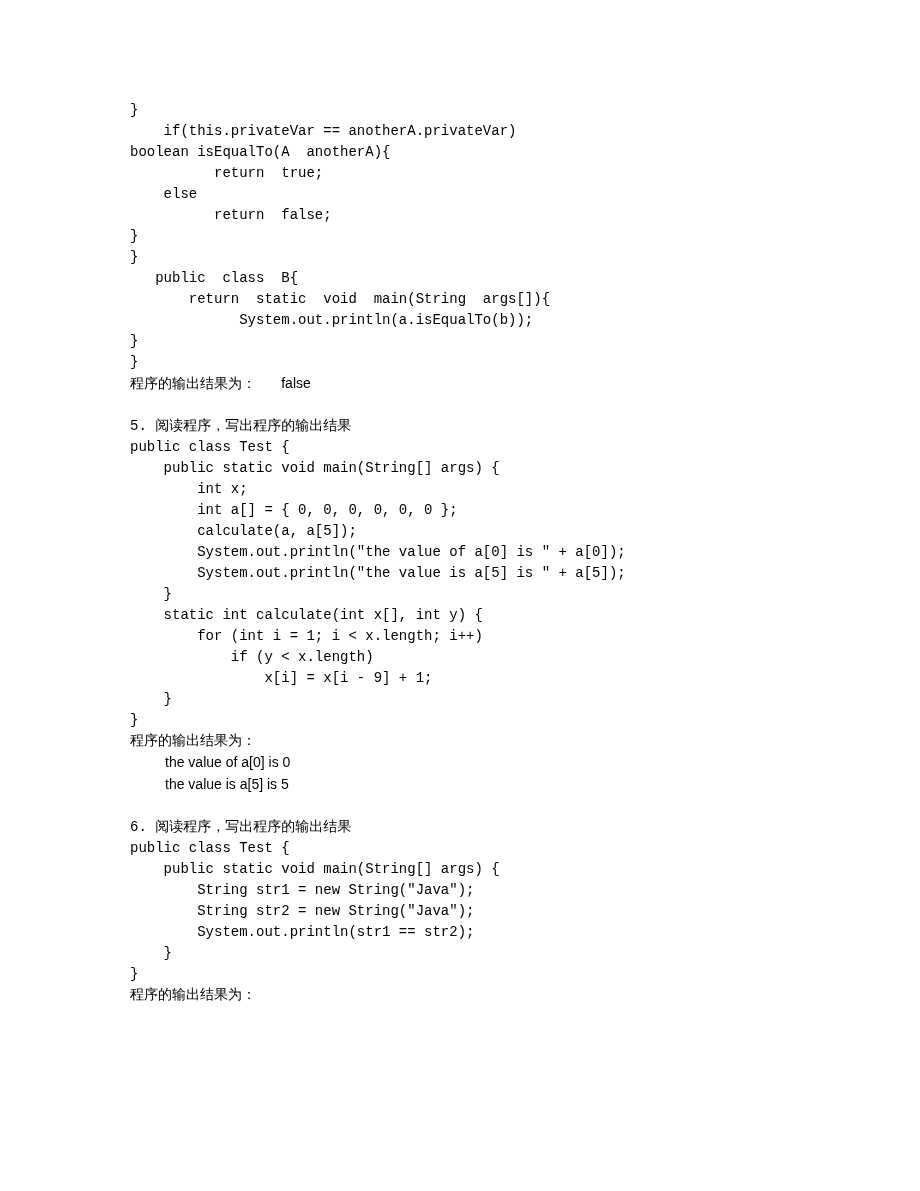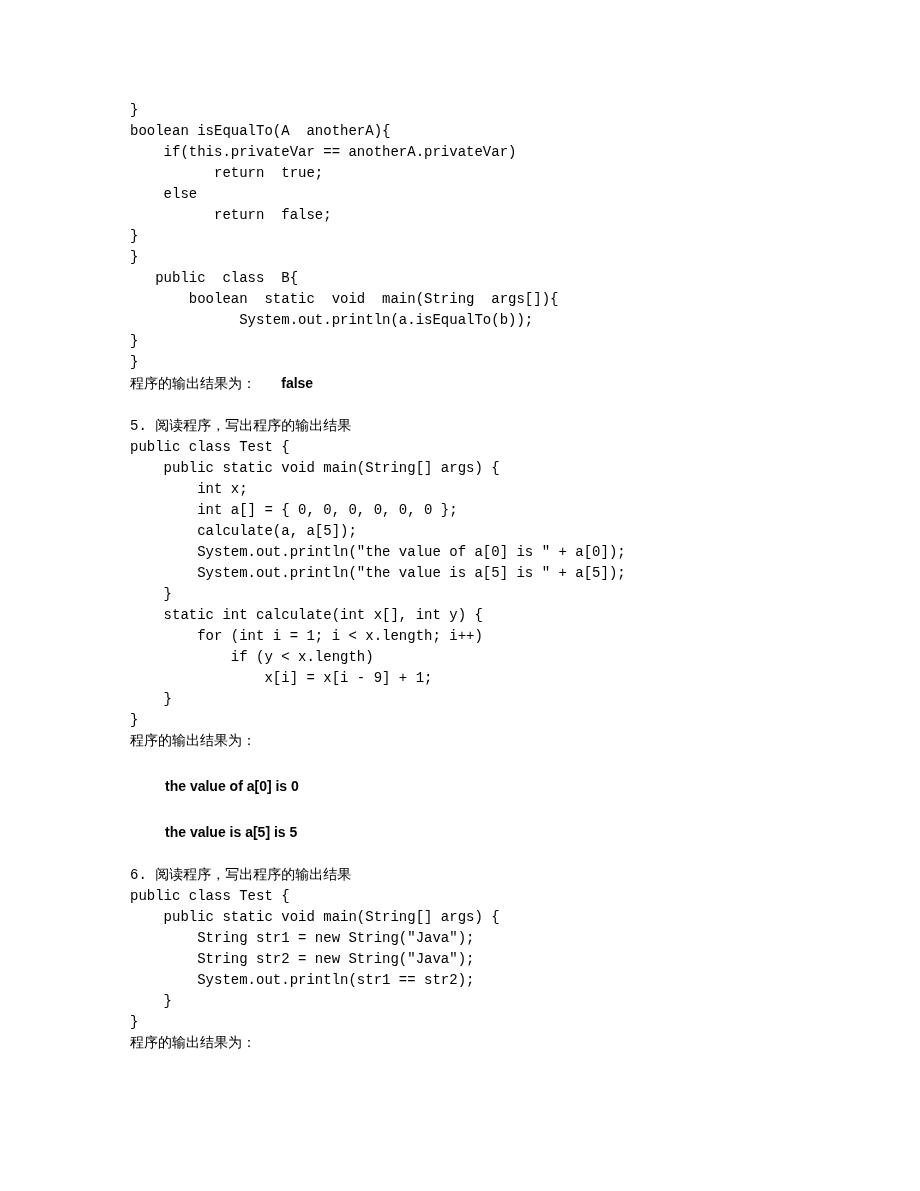--- a/index.html
+++ b/index.html
@@ -15,42 +15,41 @@
     min-height: 1191px;
     box-sizing: border-box;
     padding: 100px 130px 100px 130px;
     position: relative;
   }
   .code {
     white-space: pre;
     font-family: "SimSun", "宋体", "Courier New", monospace;
   }
   .bold {
-    font-weight: bold;
+    font-weight: normal;
     font-family: "Microsoft YaHei", "Arial", sans-serif;
-    margin-top: 24px;
   }
   .indent1 { padding-left: 2.5em; display: inline-block; }
 </style>
 </head>
 <body>
 
 <div class="page">
 
   <div>
     <div class="code">}</div>
+    <div class="code">    if(this.privateVar == anotherA.privateVar)</div>
     <div class="code">boolean isEqualTo(A  anotherA){</div>
-    <div class="code">    if(this.privateVar == anotherA.privateVar)</div>
     <div class="code">          return  true;</div>
     <div class="code">    else</div>
     <div class="code">          return  false;</div>
     <div class="code">}</div>
     <div class="code">}</div>
     <div class="code">   public  class  B{</div>
-    <div class="code">       boolean  static  void  main(String  args[]){</div>
+    <div class="code">       return  static  void  main(String  args[]){</div>
     <div class="code">             System.out.println(a.isEqualTo(b));</div>
     <div class="code">}</div>
     <div class="code">}</div>
   </div>
   <div class="code"><span>程序的输出结果为：   </span><span class="bold">false</span></div>
 
   <div class="code"> </div>
 
   <div class="code">5. 阅读程序，写出程序的输出结果</div>
   <div>

